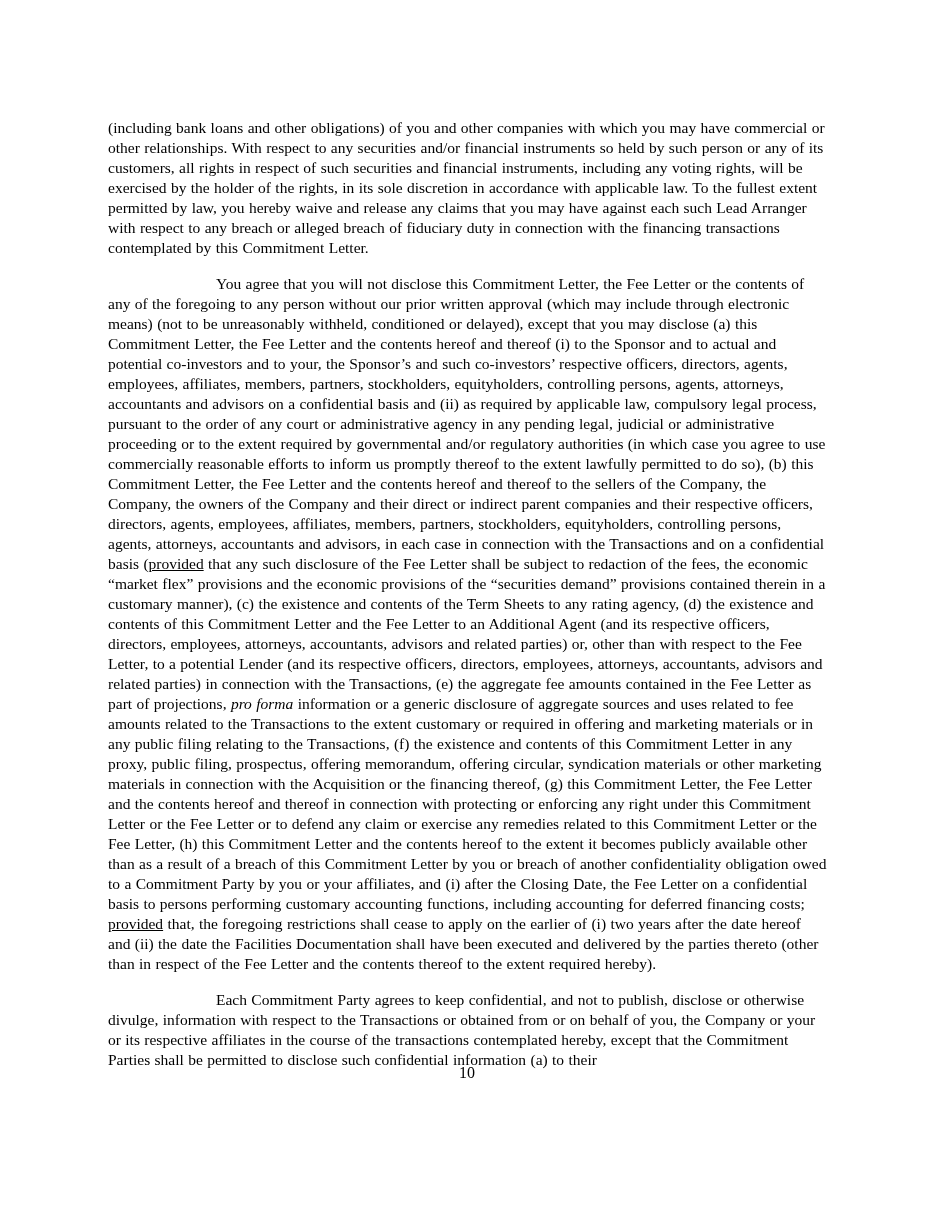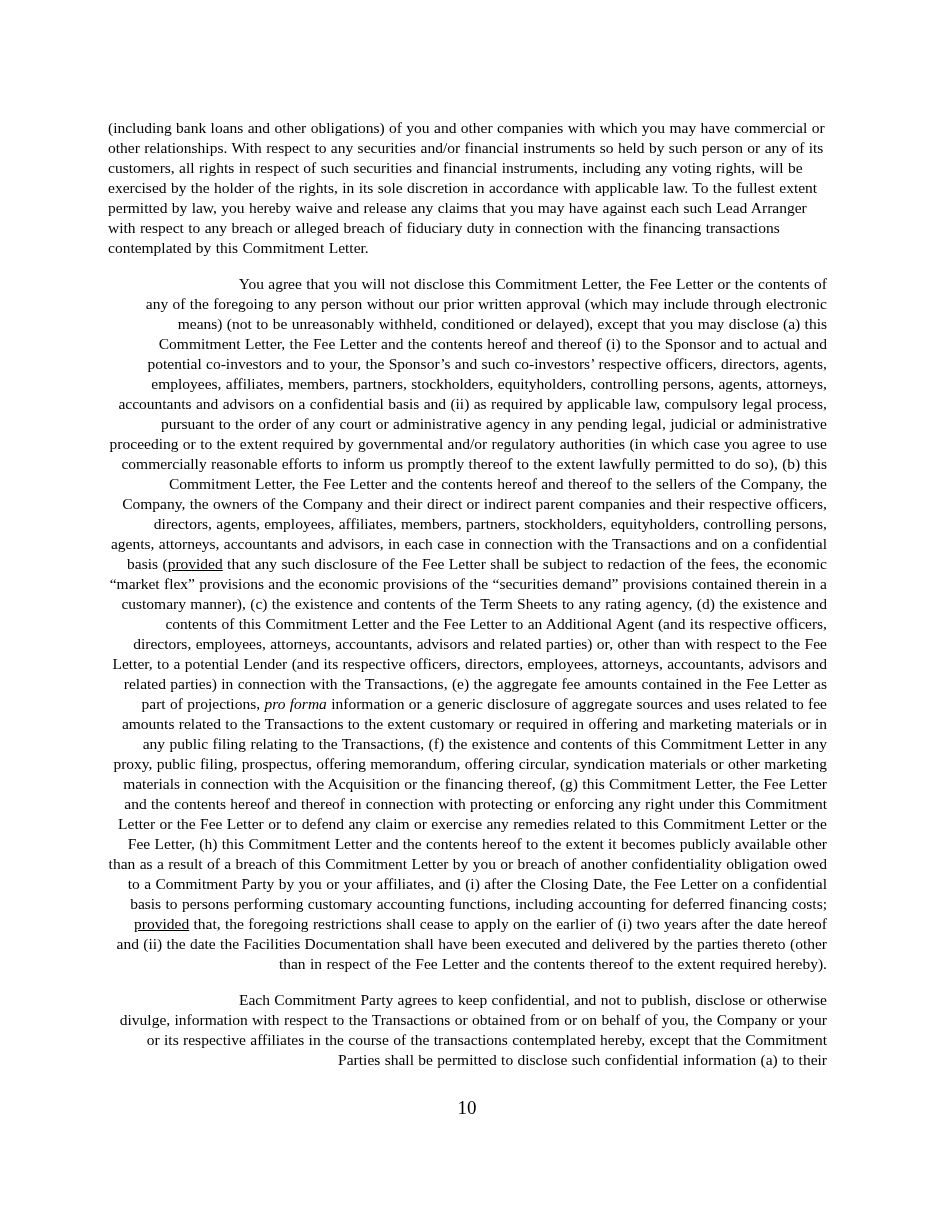--- a/index.html
+++ b/index.html
@@ -24,35 +24,34 @@
   }
   .para {
     margin: 15px 0 16px 0;
     font-size: 15.5px;
     line-height: 20px;
     text-align: left;
     word-spacing: 0.5px;
   }
   .para.indent {
     text-indent: 108px;
-    text-align: right;
   }
   .run-underline {
     text-decoration: underline;
   }
   .run-italic {
     font-style: italic;
   }
   .footer {
     position: absolute;
-    top: 1098px;
+    top: 1063px;
     left: 0;
     width: 100%;
     text-align: center;
-    font-size: 19px;
+    font-size: 16px;
     line-height: 20px;
   }
 </style>
 </head>
 <body>
 
 <div class="page">
   <div class="text-block">
     <p class="para"><span>(including bank loans and other obligations) of you and other companies with which you may have commercial or other relationships.  With respect to any securities and/or financial instruments so held by such person or any of its customers, all rights in respect of such securities and financial instruments, including any voting rights, will be exercised by the holder of the rights, in its sole discretion in accordance with applicable law.  To the fullest extent permitted by law, you hereby waive and release any claims that you may have against each such Lead Arranger with respect to any breach or alleged breach of fiduciary duty in connection with the financing transactions contemplated by this Commitment Letter.</span></p>
     <p class="para indent"><span>You agree that you will not disclose this Commitment Letter, the Fee Letter or the contents of any of the foregoing to any person without our prior written approval (which may include through electronic means) (not to be unreasonably withheld, conditioned or delayed), except that you may disclose (a) this Commitment Letter, the Fee Letter and the contents hereof and thereof (i) to the Sponsor and to actual and potential co-investors and to your, the Sponsor’s and such co-investors’ respective officers, directors, agents, employees, affiliates, members, partners, stockholders, equityholders, controlling persons, agents, attorneys, accountants and advisors on a confidential basis and (ii) as required by applicable law, compulsory legal process, pursuant to the order of any court or administrative agency in any pending legal, judicial or administrative proceeding or to the extent required by governmental and/or regulatory authorities (in which case you agree to use commercially reasonable efforts to inform us promptly thereof to the extent lawfully permitted to do so), (b) this Commitment Letter, the Fee Letter and the contents hereof and thereof to the sellers of the Company, the Company, the owners of the Company and their direct or indirect parent companies and their respective officers, directors, agents, employees, affiliates, members, partners, stockholders, equityholders, controlling persons, agents, attorneys, accountants and advisors, in each case in connection with the Transactions and on a confidential basis (</span><span class="run-underline">provided</span><span> that any such disclosure of the Fee Letter shall be subject to redaction of the fees, the economic “market flex” provisions and the economic provisions of the “securities demand” provisions contained therein in a customary manner), (c) the existence and contents of the Term Sheets to any rating agency, (d) the existence and contents of this Commitment Letter and the Fee Letter to an Additional Agent (and its respective officers, directors, employees, attorneys, accountants, advisors and related parties) or, other than with respect to the Fee Letter, to a potential Lender (and its respective officers, directors, employees, attorneys, accountants, advisors and related parties) in connection with the Transactions, (e) the aggregate fee amounts contained in the Fee Letter as part of projections, </span><span class="run-italic">pro forma</span><span> information or a generic disclosure of aggregate sources and uses related to fee amounts related to the Transactions to the extent customary or required in offering and marketing materials or in any public filing relating to the Transactions, (f) the existence and contents of this Commitment Letter in any proxy, public filing, prospectus, offering memorandum, offering circular, syndication materials or other marketing materials in connection with the Acquisition or the financing thereof, (g) this Commitment Letter, the Fee Letter and the contents hereof and thereof in connection with protecting or enforcing any right under this Commitment Letter or the Fee Letter or to defend any claim or exercise any remedies related to this Commitment Letter or the Fee Letter, (h) this Commitment Letter and the contents hereof to the extent it becomes publicly available other than as a result of a breach of this Commitment Letter by you or breach of another confidentiality obligation owed to a Commitment Party by you or your affiliates, and (i) after the Closing Date, the Fee Letter on a confidential basis to persons performing customary accounting functions, including accounting for deferred financing costs; </span><span class="run-underline">provided</span><span> that, the foregoing restrictions shall cease to apply on the earlier of (i) two years after the date hereof and (ii) the date the Facilities Documentation shall have been executed and delivered by the parties thereto (other than in respect of the Fee Letter and the contents thereof to the extent required hereby).</span></p>

